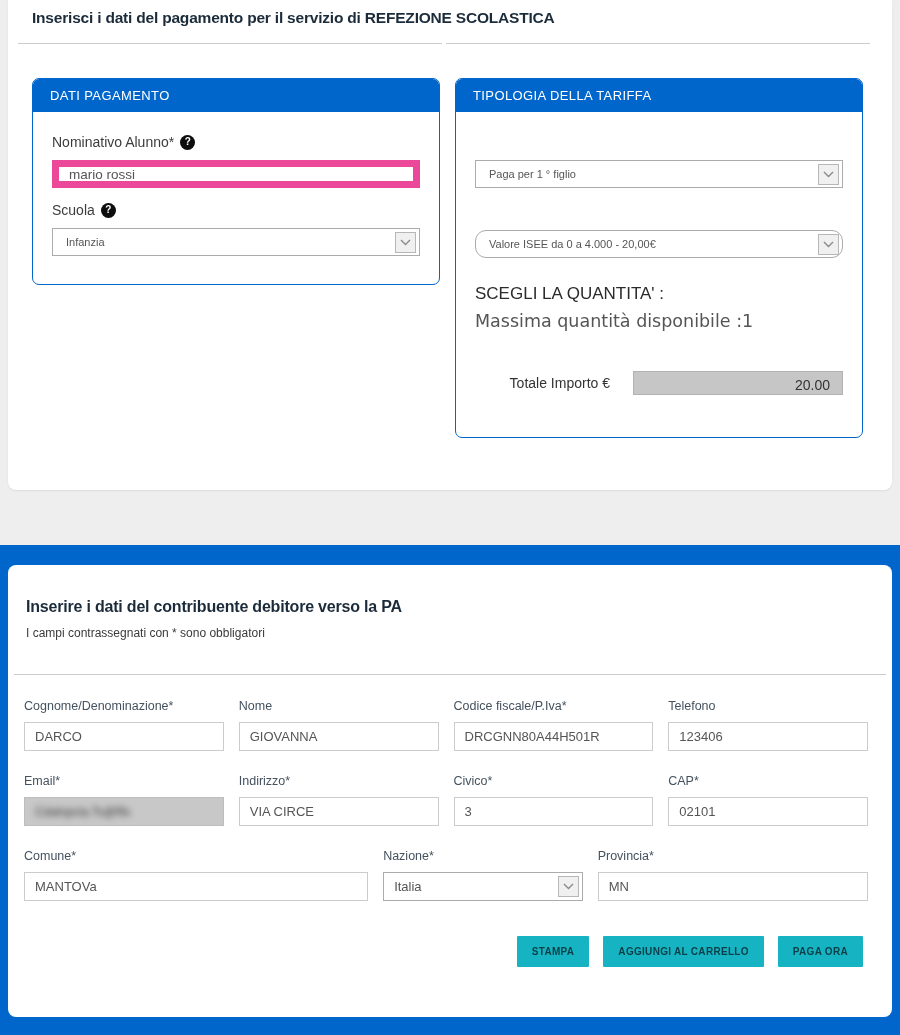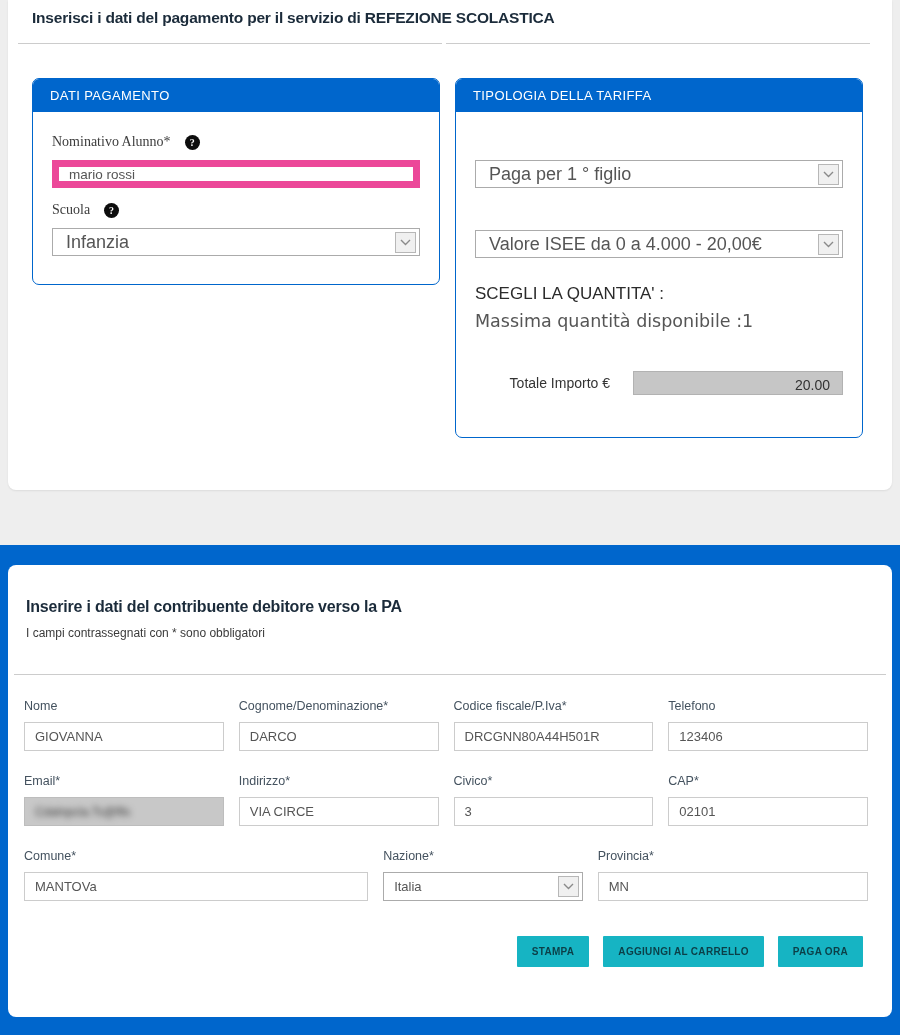--- a/index.html
+++ b/index.html
@@ -57,23 +57,22 @@
     line-height: 33px;
     padding-left: 17px;
   }
   .panel-body { padding: 22px 19px 28px 19px; }
 
   .field-label {
     font-size: 14px;
     color: #3c3c3c;
     margin-bottom: 10px;
     display: flex;
-    align-items: flex-end;
-    gap: 14px;
-    font-family: Liberation Serif, serif;
+    align-items: center;
+    gap: 6px;
   }
   .q-icon {
     width: 15px; height: 15px;
     background: #0d0d0d;
     color: #ffffff;
     border-radius: 50%;
     font-size: 10px;
     font-weight: bold;
     display: inline-flex;
     align-items: center;
@@ -93,37 +92,37 @@
   }
   .select-box {
     width: 100%;
     height: 28px;
     border: 1px solid #ababab;
     background: #fff;
     display: flex;
     align-items: center;
     justify-content: space-between;
     padding: 0 3px 0 13px;
-    font-size: 18px;
+    font-size: 11px;
     color: #555;
     cursor: default;
   }
   .chev-btn {
     width: 21px; height: 21px;
     background: #f0f0f0;
     border: 1px solid #b7b7b7;
     display: flex;
     align-items: center;
     justify-content: center;
   }
   .scuola-select { margin-top: 4px; }
 
   
   .tariff-body { padding: 48px 19px 42px 19px; }
-  .tariff-select-2 { margin-top: 42px; }
+  .tariff-select-2 { margin-top: 42px; border-radius: 11px; }
   .qty-label {
     margin-top: 26px;
     font-size: 17px;
     color: #2b2b2b;
   }
   .max-qty {
     margin-top: 7px;
     font-family: "DejaVu Sans", sans-serif;
     font-size: 17.5px;
     color: #555555;
@@ -326,26 +325,26 @@
 <div class="spacer"></div>
 
 <div class="blue-section">
   <div class="bottom-card">
     <div class="bottom-title">Inserire i dati del contribuente debitore verso la PA</div>
     <div class="bottom-subtitle">I campi contrassegnati con * sono obbligatori</div>
     <hr class="bottom-hr">
 
     <div class="form-grid">
       <div>
+        <label class="f-label">Cognome/Denominazione*</label>
+        <input class="f-input" type="text" value="DARCO" style="">
+      </div>
+      <div>
         <label class="f-label">Nome</label>
         <input class="f-input" type="text" value="GIOVANNA" style="">
-      </div>
-      <div>
-        <label class="f-label">Cognome/Denominazione*</label>
-        <input class="f-input" type="text" value="DARCO" style="">
       </div>
       <div>
         <label class="f-label">Codice fiscale/P.Iva*</label>
         <input class="f-input" type="text" value="DRCGNN80A44H501R" style="">
       </div>
       <div>
         <label class="f-label">Telefono</label>
         <input class="f-input" type="text" value="123406" style="">
       </div>
     </div>

